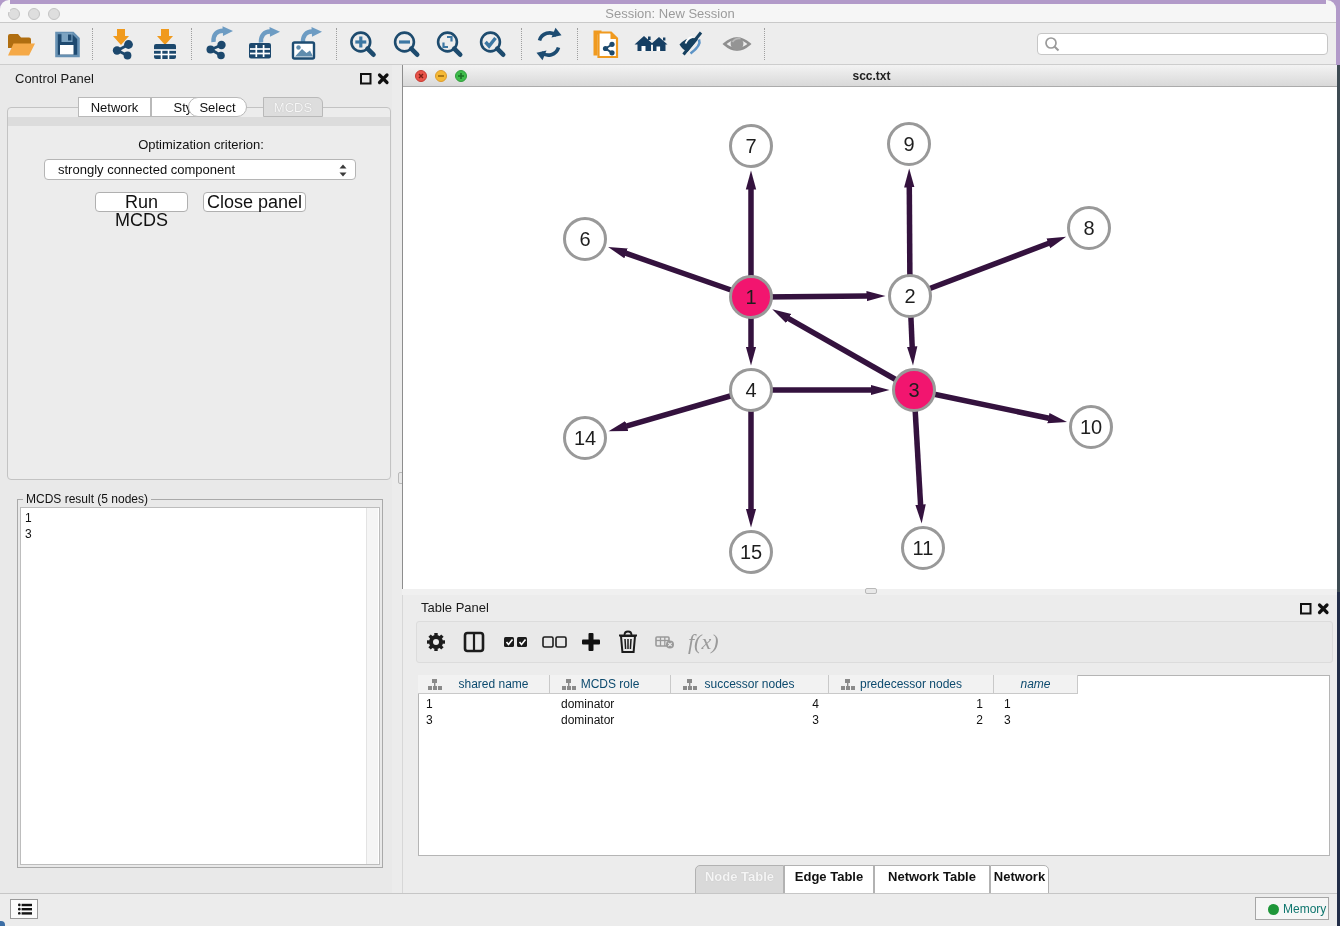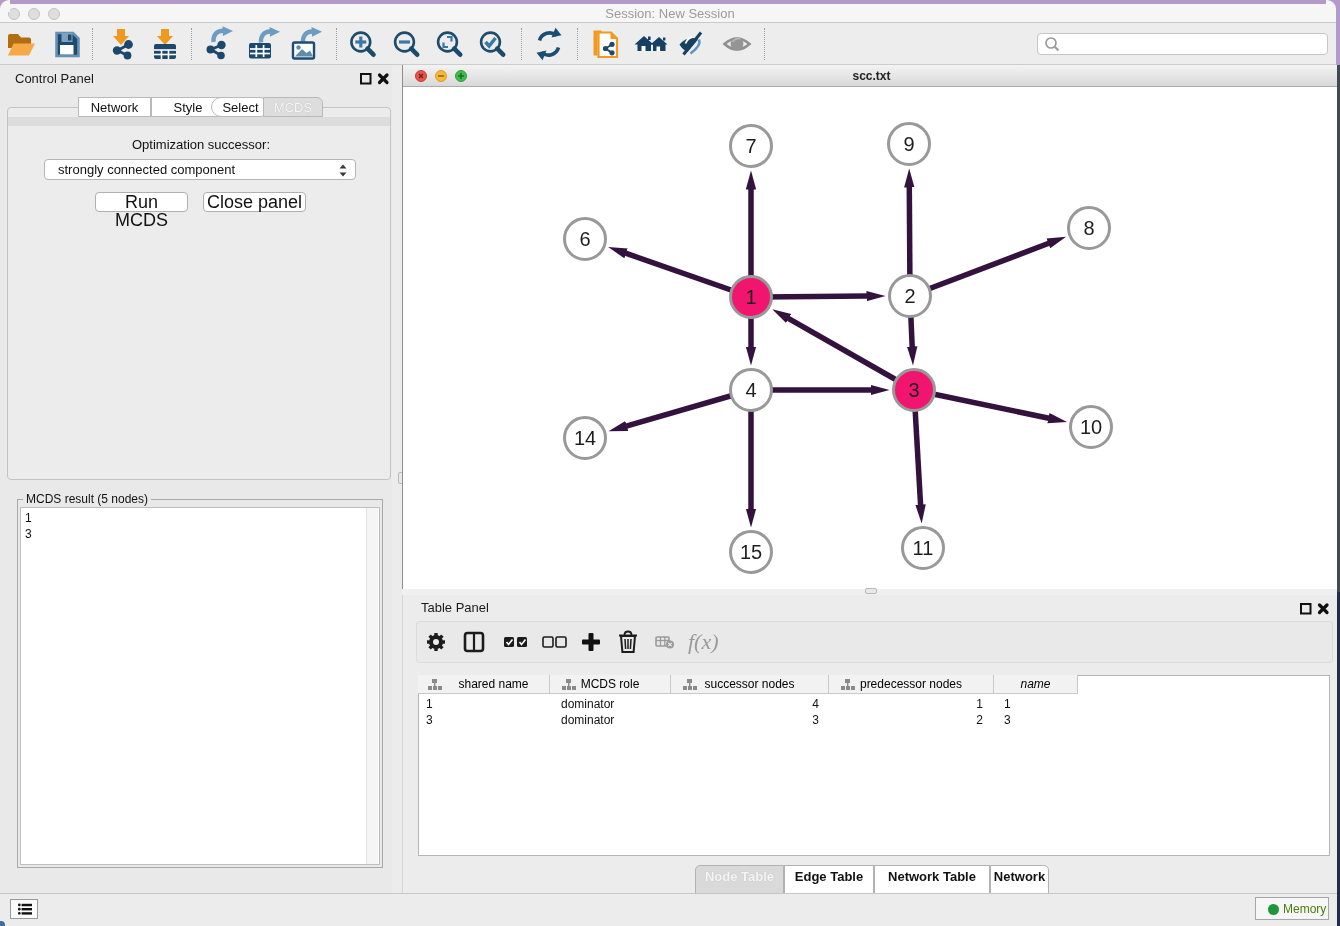--- a/index.html
+++ b/index.html
@@ -39,28 +39,28 @@
   .mac-btn { top:5px; width:12px; height:12px; border-radius:50%; }
   #divider-h { left:402px; top:589px; width:938px; height:6px; background:#f0f0f0; }
   #handle-h { left:865px; top:588px; width:12px; height:6px; background:#e8e8e8; border:1px solid #b9b9b9; border-radius:2px; }
   #handle-v { left:398px; top:472px; width:8px; height:12px; background:#e8e8e8; border:1px solid #b9b9b9; border-radius:2px; }
 
   
   #tpanel { left:402px; top:595px; width:938px; height:298px; background:#ececec; border-left:1px solid #d7d7d7; }
   #tpanel-title { left:18px; top:5px; font-size:13px; color:#1a1a1a; }
   #ttoolbar { left:13px; top:26px; width:917px; height:42px; background:#e9e9e9; border:1px solid #dcdcdc; border-radius:3px; }
   #ttable { left:15px; top:80px; width:912px; height:181px; background:#fff; border:1px solid #b5b5b5; }
-  .th { position:absolute; top:0; height:19px; background:#f2f2f2; border-right:1px solid #c9c9c9; border-bottom:1px solid #c9c9c9; font-size:12px; color:#000000; text-align:center; line-height:18px; }
+  .th { position:absolute; top:0; height:19px; background:#f2f2f2; border-right:1px solid #c9c9c9; border-bottom:1px solid #c9c9c9; font-size:12px; color:#0c4a6e; text-align:center; line-height:18px; }
   .td { position:absolute; font-size:12px; color:#111; height:16px; line-height:16px; }
   .btab { position:absolute; top:270px; height:40px; background:#fff; border:1px solid #b2b2b2; font-size:13px; font-weight:bold; color:#111; text-align:center; line-height:21px; }
 
   
   #statusbar { left:0; top:893px; width:1340px; height:33px; background:#ececec; border-top:1px solid #c6c6c6; }
   #listbtn { left:10px; top:899px; width:28px; height:20px; background:#fbfbfb; border:1px solid #9a9a9a; }
-  #membtn { left:1255px; top:897px; width:74px; height:23px; background:#f6f6f6; border:1px solid #a6a6a6; font-size:12px; color:#4d7c0f; }
+  #membtn { left:1255px; top:897px; width:74px; height:23px; background:#f6f6f6; border:1px solid #a6a6a6; font-size:12px; color:#0f766e; }
   #darkstrip { left:1337px; top:592px; width:3px; height:334px; background:#222d47; }
 </style>
 </head>
 <body>
 
   <div class="abs" id="titlebar"></div>
   <div class="abs" id="purplestrip"></div>
   <div class="abs tl-circle" style="left:8px;"></div>
   <div class="abs tl-circle" style="left:28px;"></div>
   <div class="abs tl-circle" style="left:48px;"></div>
@@ -221,23 +221,23 @@
   <div class="abs" id="cpanel"></div>
   <div class="abs" id="cpanel-title">Control Panel</div>
   <svg class="abs" style="left:355px; top:70px;" width="40" height="18" viewBox="0 0 40 18">
     <rect x="6" y="4" width="9.5" height="9.5" fill="none" stroke="#111" stroke-width="2"></rect>
     <path d="M24.5,5 L32,12.5 M32,5 L24.5,12.5" stroke="#111" stroke-width="3.2" stroke-linecap="round"></path>
   </svg>
   <div class="abs" id="tabpane"></div>
   <div class="abs" id="tabpane-band"></div>
   <div class="abs tab" style="left:78px; width:73px;">Network</div>
   <div class="abs tab" style="left:151px; width:74px;">Style</div>
-  <div class="abs tab" style="left:211px; width:59px;border-radius:10px;">Select</div>
+  <div class="abs tab" style="left:188px; width:59px;border-radius:10px;">Select</div>
   <div class="abs tab" style="left:263px; width:60px; background:#ddd; color:#f8f8f8; border-radius:0 6px 0 0; text-shadow:0 0 1px #aaa;">MCDS</div>
-  <div class="abs" id="optlabel">Optimization successor:</div>
+  <div class="abs" id="optlabel">Optimization criterion:</div>
   <div class="abs" id="dropdown">strongly connected component
     <svg width="12" height="17" viewBox="0 0 12 17" style="position:absolute; right:6px; top:2px;">
       <path d="M2.5,6.5 L6,2.5 L9.5,6.5 Z" fill="#3a3a3a"></path>
       <path d="M2.5,10.5 L6,14.5 L9.5,10.5 Z" fill="#3a3a3a"></path>
     </svg>
   </div>
   <div class="abs btn" style="left:95px; width:93px;">Run MCDS</div>
   <div class="abs btn" style="left:203px; width:103px;">Close panel</div>
   <div class="abs" id="groupbox"></div>
   <div class="abs" id="grouptitle">MCDS result (5 nodes)</div>

